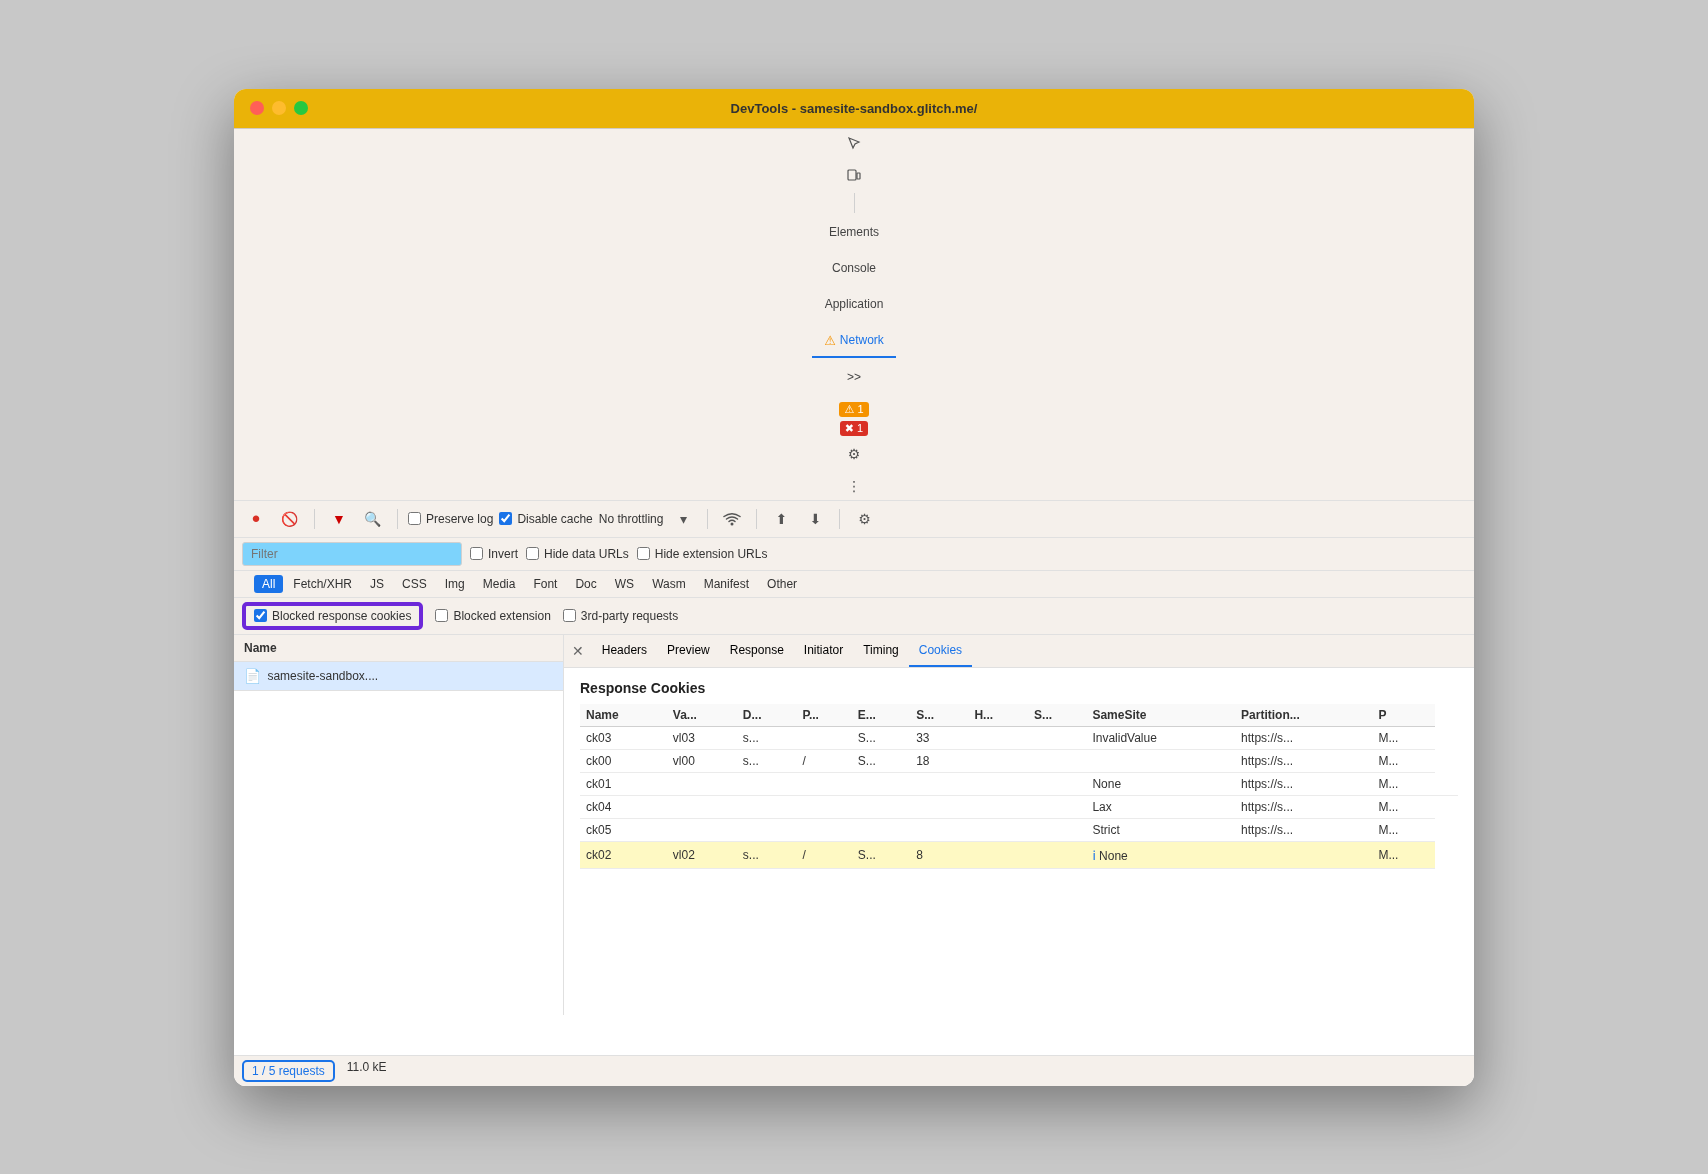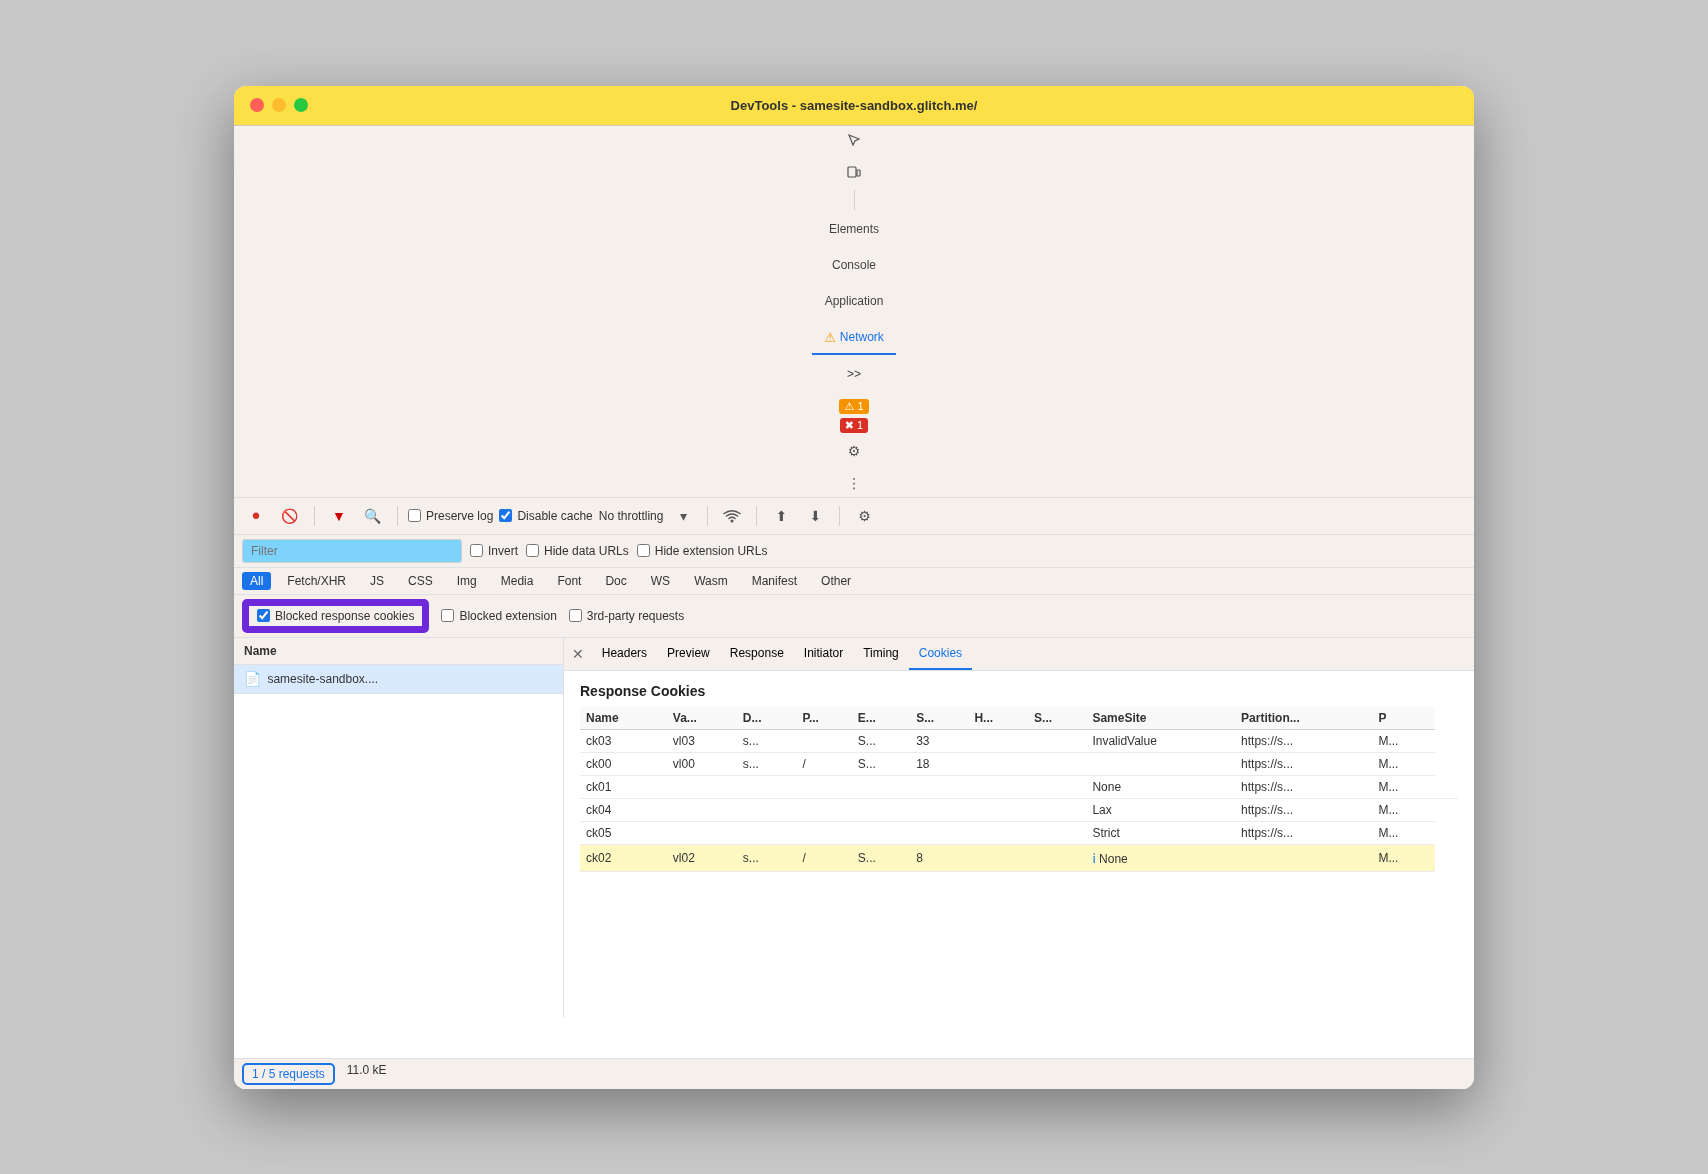--- a/index.html
+++ b/index.html
@@ -12,21 +12,21 @@
       font-family: -apple-system, BlinkMacSystemFont, 'Helvetica Neue', Arial, sans-serif;
     }
     .window {
       width: 1240px;
       background: #f5f0eb;
       border-radius: 12px;
       box-shadow: 0 20px 60px rgba(0,0,0,0.4);
       overflow: hidden;
     }
     .title-bar {
-      background: #fde047;
+      background: #eab308;
       padding: 12px 16px;
       display: flex;
       align-items: center;
       justify-content: center;
       border-bottom: 1px solid #d0cac3;
       position: relative;
     }
     .traffic-lights {
       position: absolute;
       left: 16px;
@@ -140,23 +140,23 @@
       font-size: 12px;
       border: 1px solid #d0d0d0;
       border-radius: 3px;
       background: #7dd3fc;
       color: #333;
     }
     
     .type-filter-row {
       display: flex;
       align-items: center;
-      padding: 4px 8px;
-      border-bottom: 1px solid #e0e0e0;
-      gap: 8px;
+      padding: 4px 20px;
+      border-bottom: 1px solid #e0e0e0;
+      gap: 2px;
       background: #f5f0eb;
       flex-wrap: wrap;
     }
     .type-btn {
       padding: 2px 8px;
       font-size: 12px;
       border: none;
       background: transparent;
       border-radius: 3px;
       cursor: pointer;
@@ -169,21 +169,21 @@
     
     .blocked-row {
       display: flex;
       align-items: center;
       padding: 4px 8px;
       border-bottom: 1px solid #e0e0e0;
       gap: 12px;
       background: #f5f0eb;
     }
     .blocked-checkbox-wrap {
-      border: 7px solid #6d28d9;
+      border: 4px solid #6d28d9;
       border-radius: 5px;
       padding: 3px 8px;
       display: flex;
       align-items: center;
       gap: 5px;
     }
     
     .main-content {
       display: flex;
       background: #fff;

